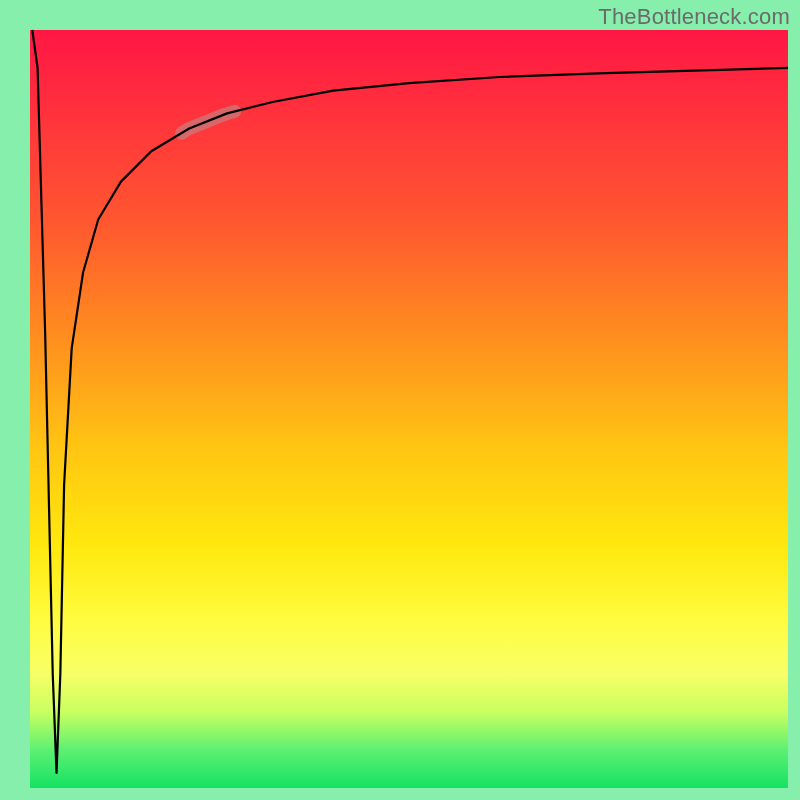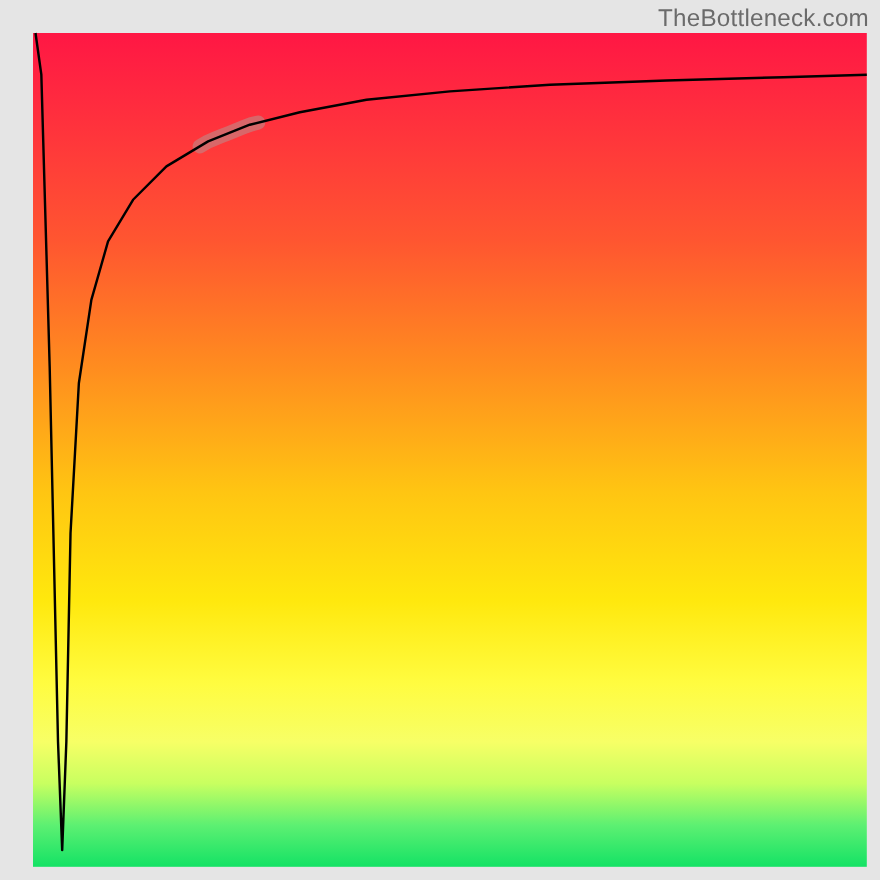--- a/index.html
+++ b/index.html
@@ -7,21 +7,21 @@
     padding: 0;
     width: 800px;
     height: 800px;
     background: #000;
     font-family: Arial, Helvetica, sans-serif;
   }
   .frame {
     position: relative;
     width: 800px;
     height: 800px;
-    background: #e5e5e5;
+    background: #86efac;
   }
   .watermark {
     position: absolute;
     top: 4px;
     right: 10px;
     color: #6b6b6b;
     font-size: 22px;
     font-weight: 500;
     letter-spacing: 0.2px;
     pointer-events: none;

